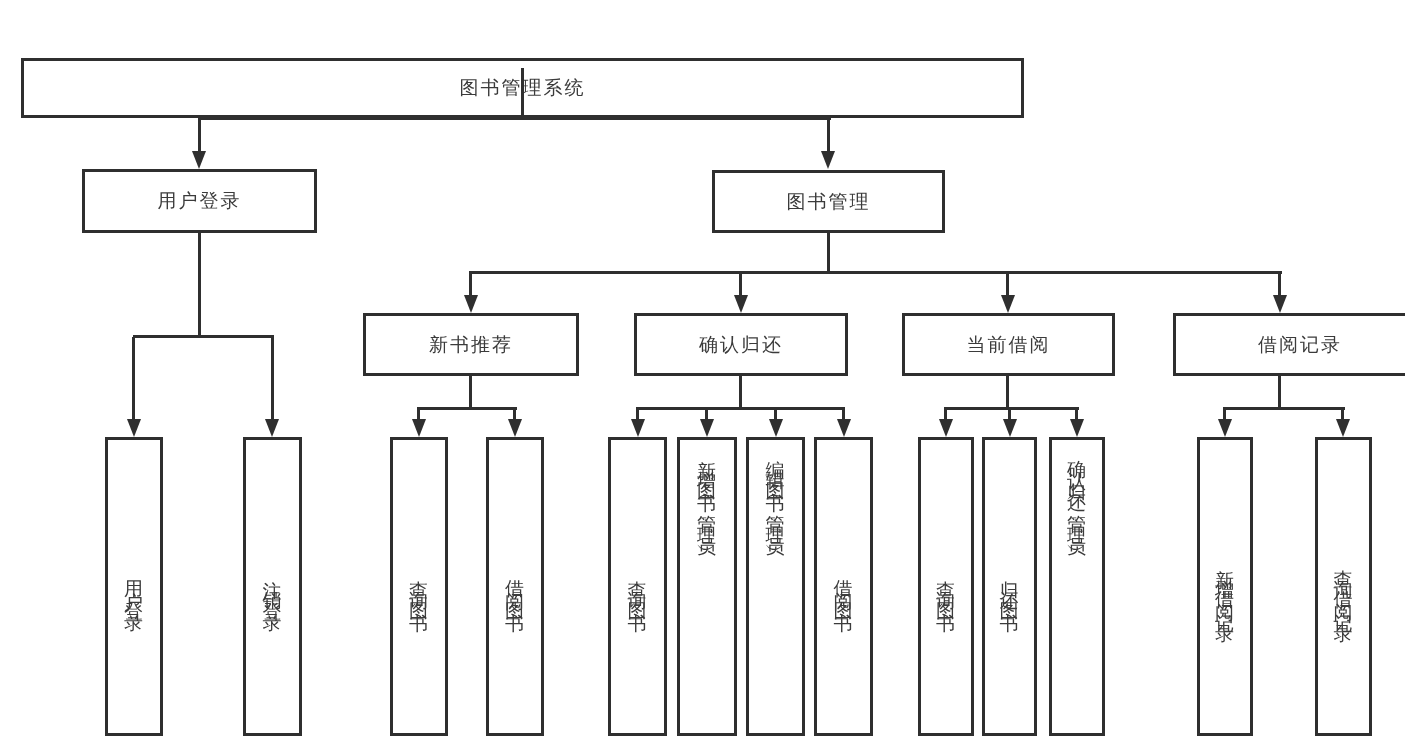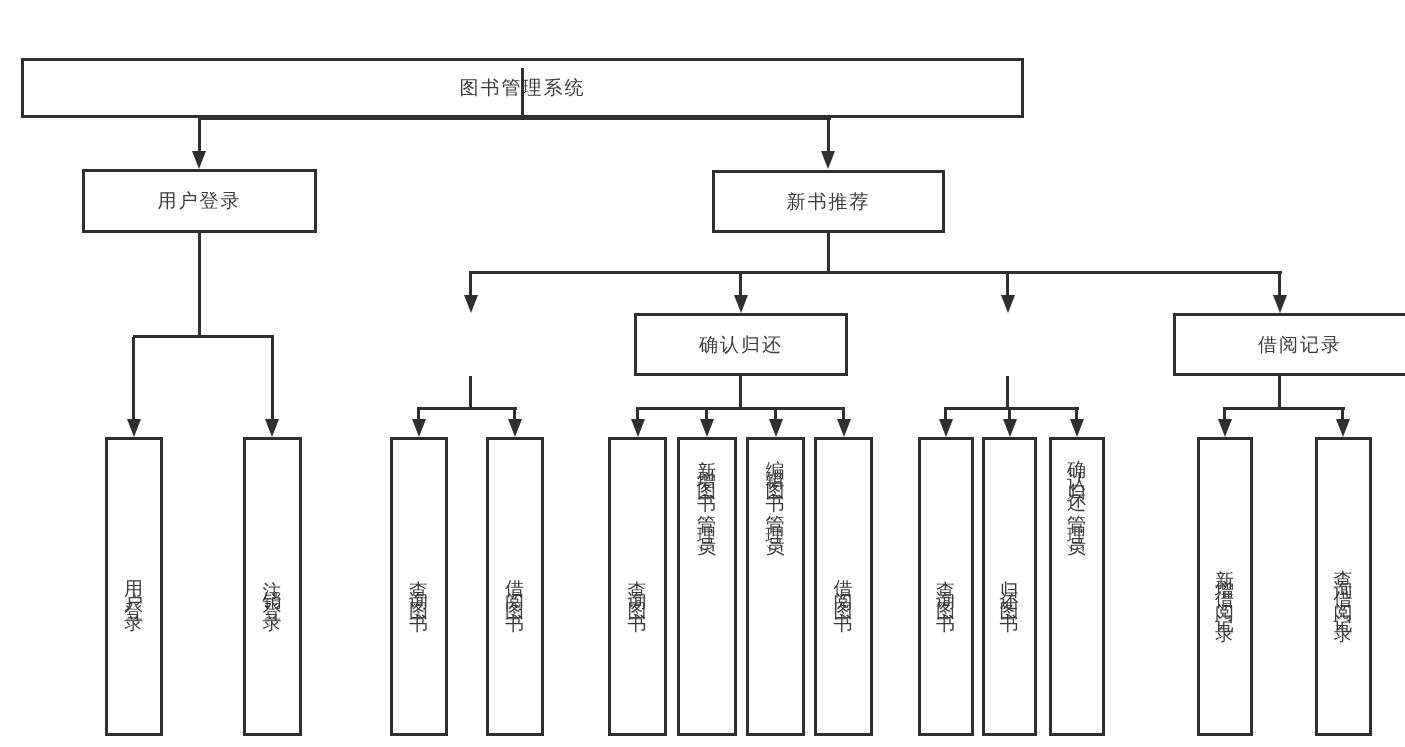--- a/index.html
+++ b/index.html
@@ -34,41 +34,43 @@
   <div class="box h" style="left:21px;top:11px;width:1003px;height:60px;margin-top:47px;">图书管理系统</div>
 
   <div class="ln" style="left:521px;top:68px;width:3px;height:51px;"></div>
   <div class="ln" style="left:198px;top:117px;width:633px;height:3px;"></div>
   <div class="ln" style="left:198px;top:119px;width:3px;height:34px;"></div>
   <div class="arrow" style="left:192px;top:151px;"></div>
   <div class="ln" style="left:827px;top:119px;width:3px;height:34px;"></div>
   <div class="arrow" style="left:821px;top:151px;"></div>
 
   <div class="box h" style="left:82px;top:169px;width:235px;height:64px;">用户登录</div>
-  <div class="box h" style="left:712px;top:170px;width:233px;height:63px;">新书推荐</div>
+  <div class="box h" style="left:712px;top:170px;width:233px;height:63px;">图书管理</div>
 
   <div class="ln" style="left:198px;top:233px;width:3px;height:104px;"></div>
   <div class="ln" style="left:133px;top:335px;width:141px;height:3px;"></div>
   <div class="ln" style="left:132px;top:337px;width:3px;height:82px;"></div>
   <div class="arrow" style="left:127px;top:419px;"></div>
   <div class="ln" style="left:271px;top:337px;width:3px;height:82px;"></div>
   <div class="arrow" style="left:265px;top:419px;"></div>
 
   <div class="ln" style="left:827px;top:233px;width:3px;height:40px;"></div>
   <div class="ln" style="left:469px;top:271px;width:813px;height:3px;"></div>
   <div class="ln" style="left:469px;top:273px;width:3px;height:24px;"></div>
   <div class="arrow" style="left:464px;top:295px;"></div>
   <div class="ln" style="left:739px;top:273px;width:3px;height:24px;"></div>
   <div class="arrow" style="left:734px;top:295px;"></div>
   <div class="ln" style="left:1006px;top:273px;width:3px;height:24px;"></div>
   <div class="arrow" style="left:1001px;top:295px;"></div>
   <div class="ln" style="left:1278px;top:273px;width:3px;height:24px;"></div>
   <div class="arrow" style="left:1273px;top:295px;"></div>
 
+  <div class="box h" style="left:363px;top:313px;width:216px;height:63px;">新书推荐</div>
   <div class="box h" style="left:634px;top:313px;width:214px;height:63px;">确认归还</div>
+  <div class="box h" style="left:902px;top:313px;width:213px;height:63px;">当前借阅</div>
   <div class="box h" style="left:1173px;top:313px;width:254px;height:63px;">借阅记录</div>
 
   <div class="ln" style="left:469px;top:376px;width:3px;height:33px;"></div>
   <div class="ln" style="left:417px;top:407px;width:100px;height:3px;"></div>
   <div class="ln" style="left:417px;top:409px;width:3px;height:12px;"></div>
   <div class="arrow" style="left:412px;top:419px;"></div>
   <div class="ln" style="left:513px;top:409px;width:3px;height:12px;"></div>
   <div class="arrow" style="left:508px;top:419px;"></div>
 
   <div class="ln" style="left:739px;top:376px;width:3px;height:33px;"></div>

